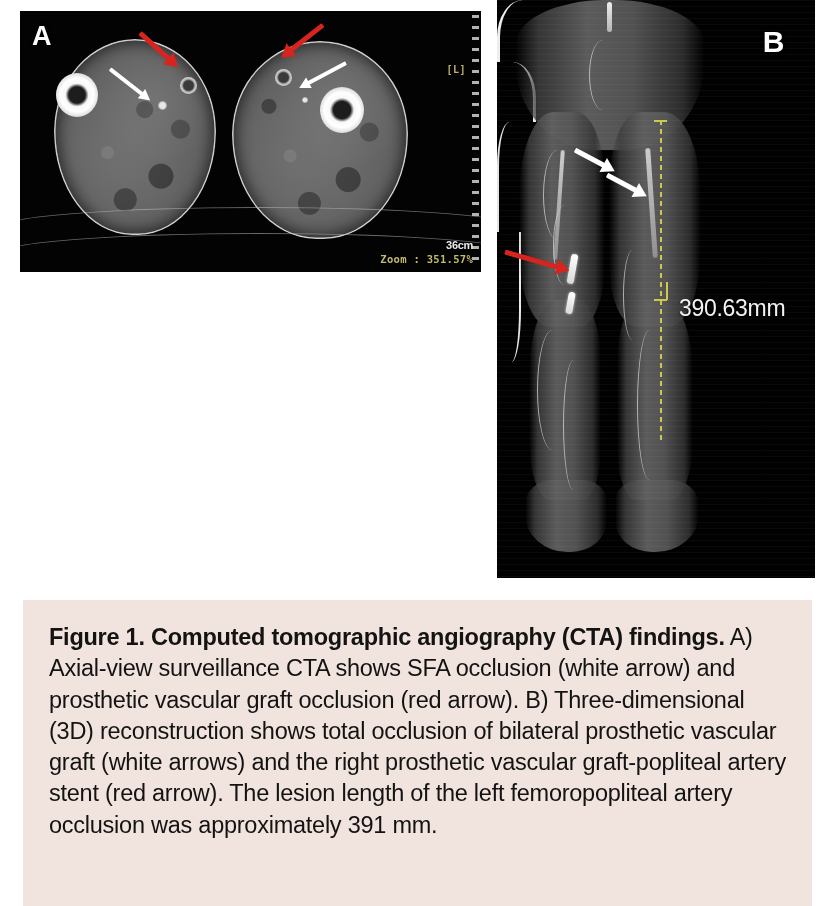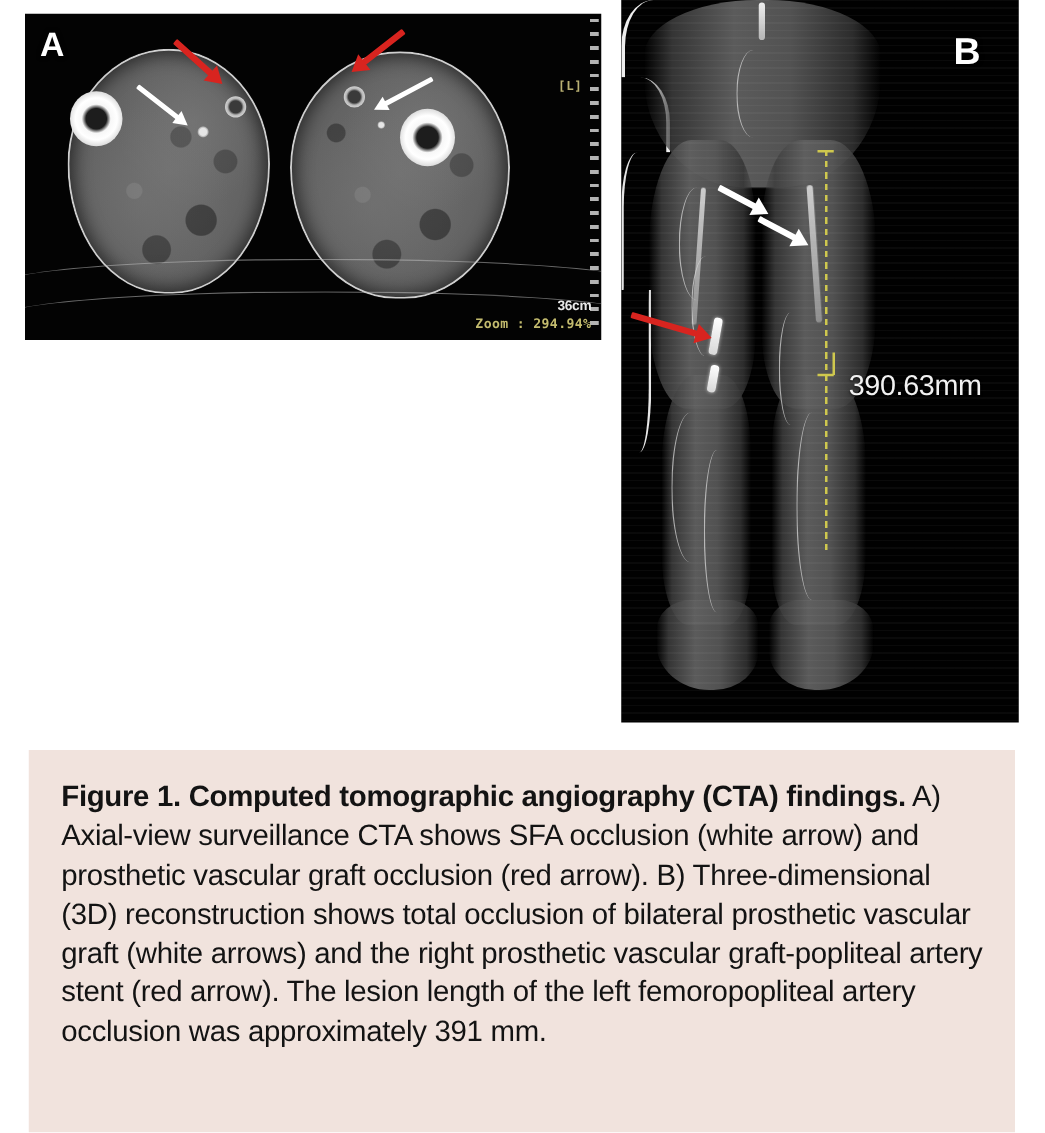--- a/index.html
+++ b/index.html
@@ -290,21 +290,21 @@
 
   <div class="arrow white thin" style="left:326px; top:52px; width:52px; transform: rotate(152deg);">
     <div class="shaft" style="width:44px;"></div>
     <div class="head" style="left:42px;"></div>
   </div>
 
   <div class="panel-label" id="label-a">A</div>
 
   <div class="ct-text" id="ct-orientation">[L]</div>
   <div class="ct-text" id="ct-fov">36cm</div>
-  <div class="ct-text" id="ct-zoom">Zoom : 294.94%</div>
+  <div class="ct-text" id="ct-zoom">Zoom : 351.57%</div>
 </div>
 
 <div id="panel-b">
 
   <div class="leg-body" id="pelvis"></div>
   <div class="leg-body" id="thigh-b-l"></div>
   <div class="leg-body" id="thigh-b-r"></div>
   <div class="leg-body" id="calf-b-l"></div>
   <div class="leg-body" id="calf-b-r"></div>
   <div class="leg-body" id="foot-b-l"></div>

